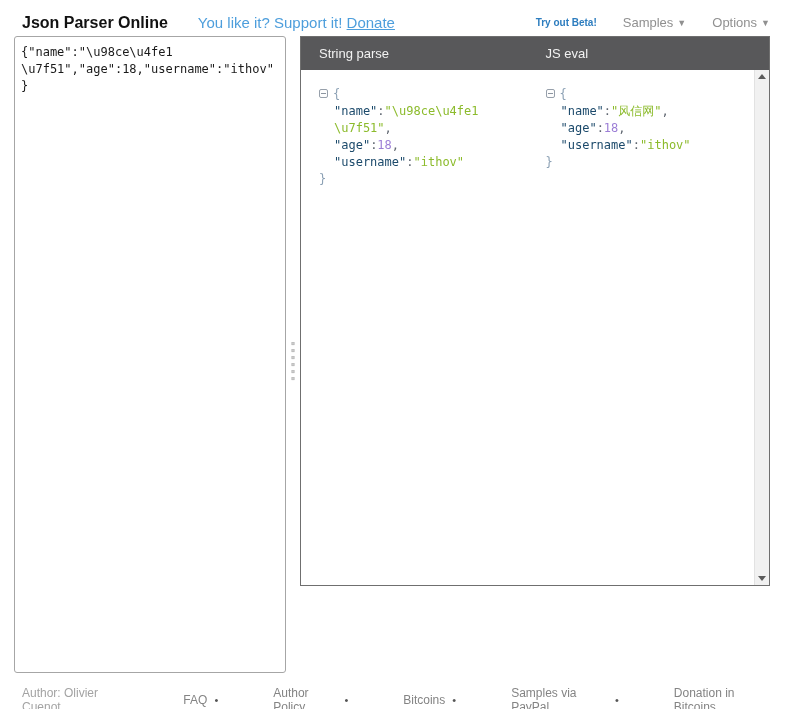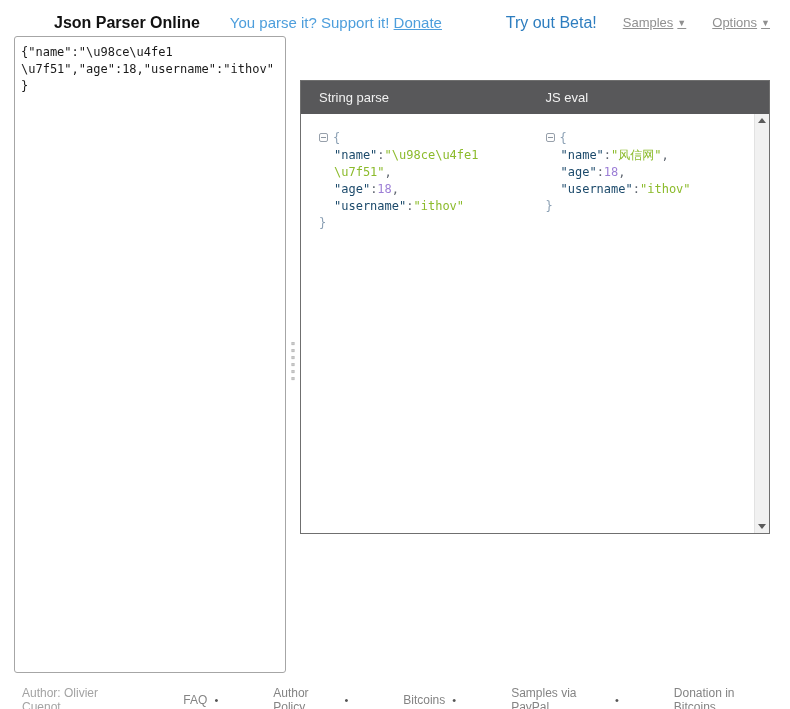--- a/index.html
+++ b/index.html
@@ -1,39 +1,39 @@
 <!DOCTYPE html>
 <html style="--c-key: #1c4a6b; --c-string: #8cbb2c; --c-number: #9c7ed6; --c-punct: #5f6670; --c-brace: #8ba0b4; --c-blue: #4d9edc; --c-beta: #2d7dbf; --c-header-bg: #58585a;"><head>
 <meta charset="utf-8">
 <style>
   * { margin:0; padding:0; box-sizing:border-box; }
   html,body { width:790px; height:709px; background:#ffffff; font-family:"Liberation Sans", sans-serif; overflow:hidden; }
 
   
-  .header { height:36px; display:flex; align-items:center; padding:9px 20px 0 22px;margin-left:32px; }
+  .header { height:36px; display:flex; align-items:center; padding:9px 20px 0 22px; }
   .app-title { font-size:16px; font-weight:bold; color:#111; letter-spacing:0; }
   .support { margin-left:30px; font-size:15px; color:var(--c-blue,#4d9edc); }
   .support a.donate { color:var(--c-blue,#4d9edc); text-decoration:underline; cursor:pointer; }
   .header-right { margin-left:auto; display:flex; align-items:center; gap:26px; }
-  .beta { font-size:16px; font-weight:normal; color:var(--c-beta,#2d7dbf); cursor:pointer; }
-  .menu { font-size:13px; color:#909090; cursor:pointer; white-space:nowrap;text-decoration:underline; }
+  .beta { font-size:10px; font-weight:bold; color:var(--c-beta,#2d7dbf); cursor:pointer; }
+  .menu { font-size:13px; color:#909090; cursor:pointer; white-space:nowrap; }
   .menu .arr { font-size:9px; margin-left:4px; position:relative; top:-1px; }
 
   
   .main { display:flex; height:637px; padding:0 20px 0 14px; }
   .json-input { width:272px; height:637px; border:1px solid #a6a6a6; border-radius:3px;
                 font-family:"DejaVu Sans Mono","Liberation Mono",monospace; font-size:12px; line-height:17px;
                 padding:7px 6px; resize:none; outline:none; color:#1a1a1a; overflow:auto;
                 white-space:pre-wrap; word-break:break-all; }
   .splitter { width:14px; position:relative; cursor:col-resize; }
   .splitter-dots { position:absolute; left:50%; top:50%; transform:translate(-50%,-34%);
                    display:flex; flex-direction:column; gap:4px; }
   .splitter-dots i { width:3px; height:3px; background:#d9d9d9; border:1px solid #bdbdbd; display:block; }
 
-  .right-panel { flex:1; height:454px; border:1px solid #6f6f6f; display:flex; flex-direction:column; background:#fff;margin-top:44px; }
+  .right-panel { flex:1; height:550px; border:1px solid #6f6f6f; display:flex; flex-direction:column; background:#fff; }
   .panel-header { background:var(--c-header-bg,#58585a); height:33px; display:flex; flex:0 0 33px; padding-right:15px; }
   .ph-col { flex:1; color:#f2f2f2; font-size:13px; line-height:33px; padding-left:18px; }
   .panel-body { flex:1; display:flex; min-height:0; }
   .tree-col { flex:1; padding:16px 10px 0 18px; overflow:hidden;
               font-family:"DejaVu Sans Mono","Liberation Mono",monospace; font-size:12px; line-height:17px; }
   .tree-row { white-space:nowrap; }
   .tree-row.indent { padding-left:15px; }
   .expander { display:inline-block; width:9px; height:9px; border:1px solid #97a0ab; border-radius:2px;
               background:#fdfdfd; position:relative; margin-right:5px; vertical-align:baseline; cursor:pointer; }
   .expander::after { content:""; position:absolute; left:1px; right:1px; top:3px; height:1px; background:#8c95a0; }
@@ -56,21 +56,21 @@
   .footer-links { color:#848484; display:flex; align-items:center; }
   .footer-links a { color:#848484; text-decoration:none; cursor:pointer;padding-left:48px; }
   .footer-links .sep { color:#555; margin:0 7px; font-size:11px; }
 </style>
 </head>
 <body>
 
 <div class="header">
   <span class="app-title">Json Parser Online</span>
   <span class="support">
-    <span>You parse it? Support it!</span>
+    <span>You like it? Support it!</span>
     <a class="donate">Donate</a>
   </span>
   <span class="header-right">
     <span class="beta">Try out Beta!</span>
     <span class="menu"><span>Samples</span><span class="arr">▼</span></span>
     <span class="menu"><span>Options</span><span class="arr">▼</span></span>
   </span>
 </div>
 
 <div class="main">

